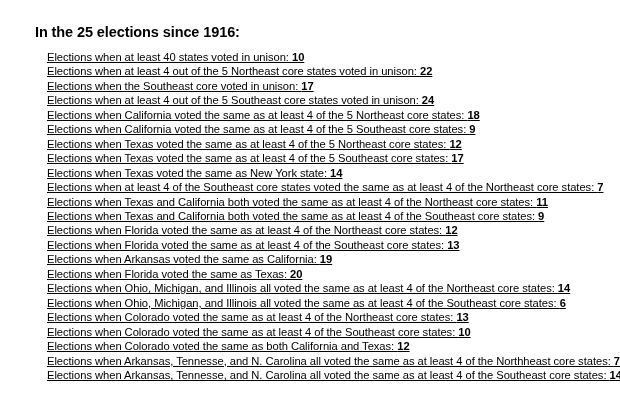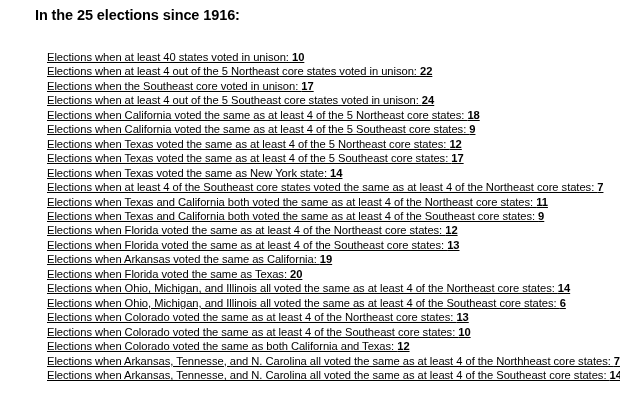--- a/index.html
+++ b/index.html
@@ -1,17 +1,17 @@
 <!DOCTYPE html>
 <html><head>
   <meta charset="utf-8">
   <style>
     html, body { margin: 0; padding: 0; background: #ffffff; }
     body { width: 620px; height: 413px; overflow: hidden; position: relative; font-family: "Liberation Sans", sans-serif; color: #000; }
-    .title { position: absolute; left: 35px; top: 7px; font-size: 14.5px; font-weight: bold; letter-spacing: -0.1px; }
+    .title { position: absolute; left: 35px; top: 24px; font-size: 14.5px; font-weight: bold; letter-spacing: -0.1px; }
     .list { position: absolute; left: 35px; top: 38px; margin: 12px; padding: 0; list-style: none; text-decoration: underline; }
     .row { font-size: 11.2px; line-height: 14.46px; height: 14.46px; white-space: nowrap; letter-spacing: -0.05px; }
     .val { font-weight: bold; }
   </style>
 </head>
 <body>
 
 <div class="title">In the 25 elections since 1916:</div>
 
 <ul class="list">

